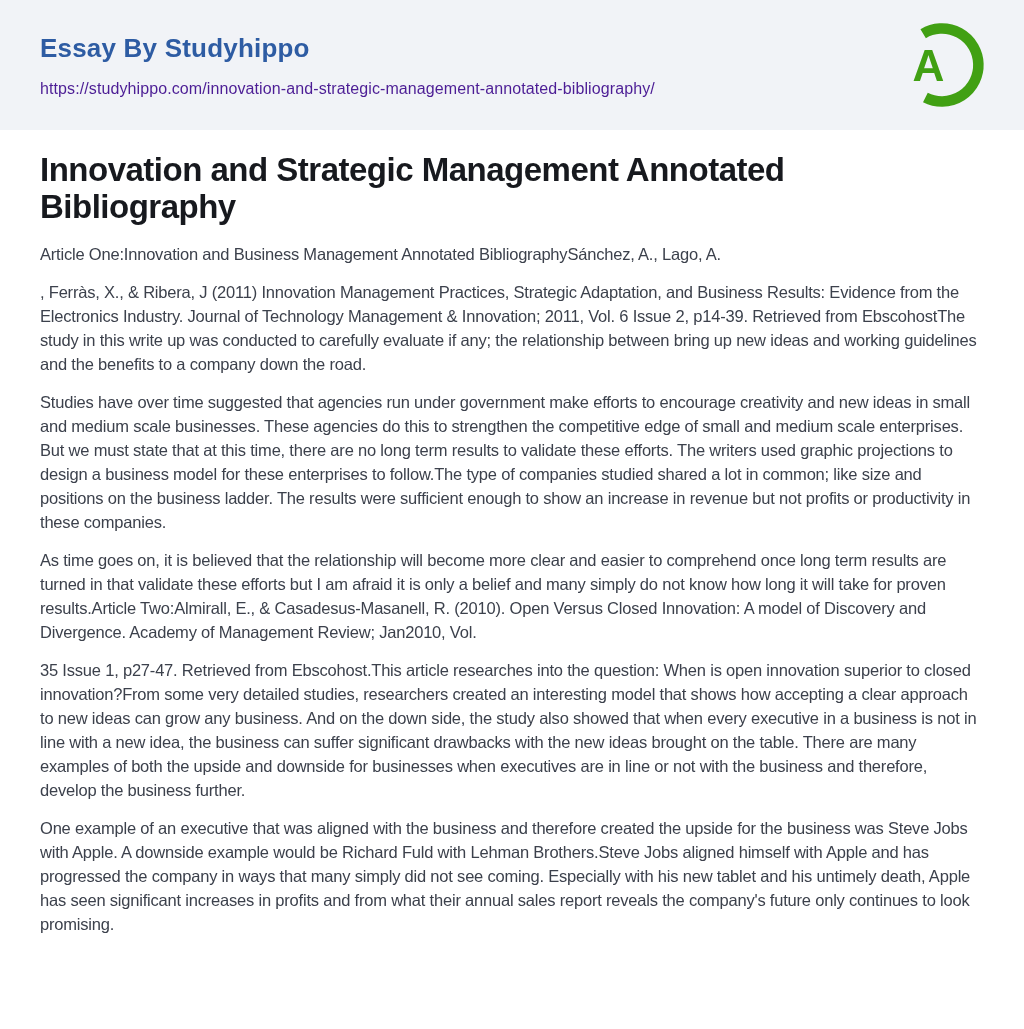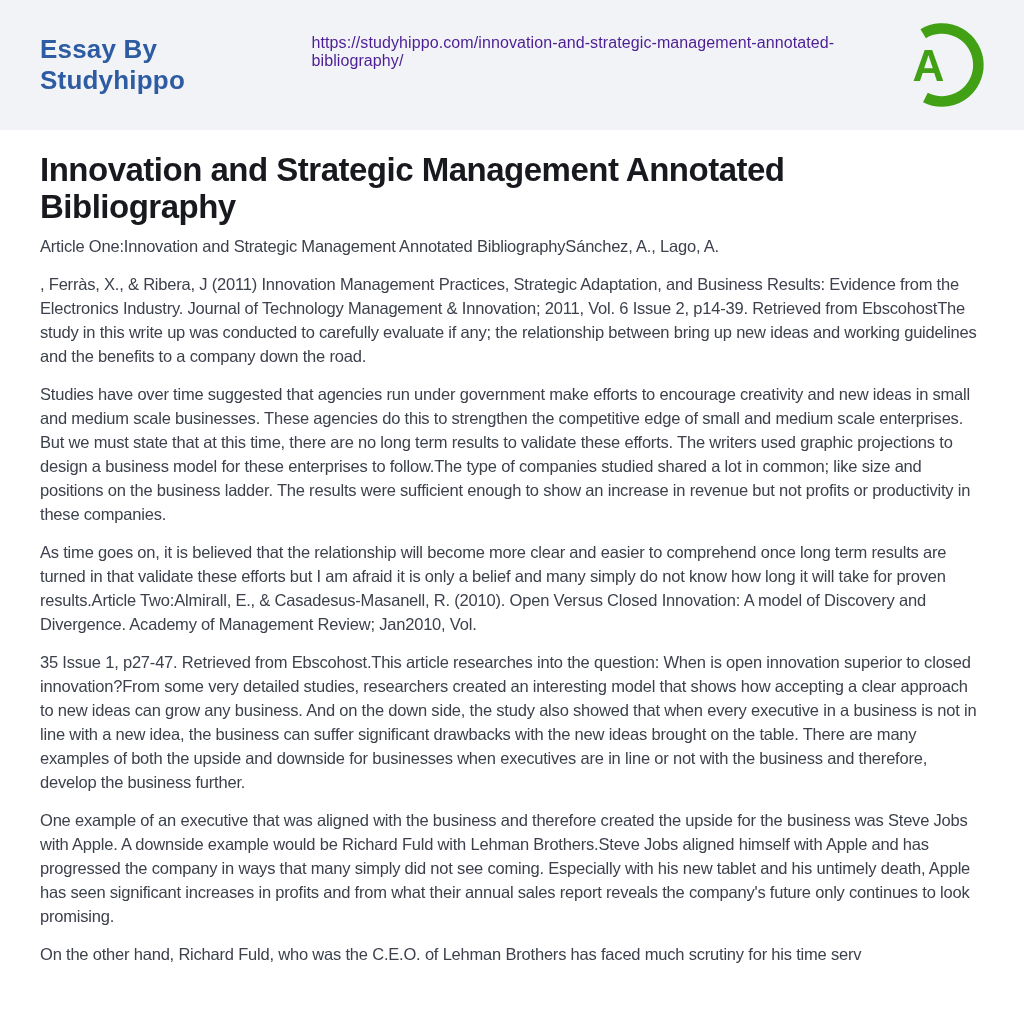--- a/index.html
+++ b/index.html
@@ -13,21 +13,21 @@
     overflow: hidden;
   }
   .header {
     background: #f1f3f7;
     height: 130px;
     display: flex;
     align-items: center;
     justify-content: space-between;
     padding: 0 34px 0 40px;
   }
-  .header-text { display: flex; flex-direction: row; gap: 16px; }
+  .header-text { display: flex; flex-direction: column; gap: 16px; }
   .site-title {
     color: #2e5ca3;
     font-size: 26px;
     font-weight: bold;
     letter-spacing: 0.2px;
     text-decoration: none;
   }
   .site-url {
     color: #4c1d95;
     font-size: 16px;
@@ -37,21 +37,21 @@
   .logo { width: 96px; height: 96px; flex: 0 0 auto; }
   .main {
     padding: 22px 40px 0 40px;
   }
   .article-title {
     color: #17191e;
     font-size: 33px;
     font-weight: bold;
     line-height: 1.12;
     letter-spacing: -0.5px;
-    margin-bottom: 8px;
+    margin-bottom: 16px;
     max-width: 985px;
   }
   .article-body p {
     font-size: 16.5px;
     line-height: 24px;
     letter-spacing: -0.2px;
     color: #3c414c;
     margin-bottom: 14px;
     max-width: 948px;
   }
@@ -68,21 +68,20 @@
     <svg viewBox="0 0 100 100" width="96" height="96" aria-hidden="true">
       <path d="M 30.4 17.4 A 38 38 0 1 1 32.7 83.9" fill="none" stroke="#41a013" stroke-width="11" stroke-linecap="butt"></path>
       <text x="36" y="67" text-anchor="middle" font-family="Liberation Sans, sans-serif" font-size="46" font-weight="bold" fill="#41a013">A</text>
     </svg>
   </div>
 </header>
 
 <main class="main">
   <h1 class="article-title">Innovation and Strategic Management Annotated Bibliography</h1>
   <div class="article-body">
-    <p>Article One:Innovation and Strategic Management Annotated BibliographySánchez, A., Lago, A.</p>
+    <p>Article One:Innovation and Business Management Annotated BibliographySánchez, A., Lago, A.</p>
     <p>, Ferràs, X., &amp; Ribera, J (2011) Innovation Management Practices, Strategic Adaptation, and Business Results: Evidence from the Electronics Industry. Journal of Technology Management &amp; Innovation; 2011, Vol. 6 Issue 2, p14-39. Retrieved from EbscohostThe study in this write up was conducted to carefully evaluate if any; the relationship between bring up new ideas and working guidelines and the benefits to a company down the road.</p>
     <p>Studies have over time suggested that agencies run under government make efforts to encourage creativity and new ideas in small and medium scale businesses. These agencies do this to strengthen the competitive edge of small and medium scale enterprises. But we must state that at this time, there are no long term results to validate these efforts. The writers used graphic projections to design a business model for these enterprises to follow.The type of companies studied shared a lot in common; like size and positions on the business ladder. The results were sufficient enough to show an increase in revenue but not profits or productivity in these companies.</p>
     <p>As time goes on, it is believed that the relationship will become more clear and easier to comprehend once long term results are turned in that validate these efforts but I am afraid it is only a belief and many simply do not know how long it will take for proven results.Article Two:Almirall, E., &amp; Casadesus-Masanell, R. (2010). Open Versus Closed Innovation: A model of Discovery and Divergence. Academy of Management Review; Jan2010, Vol.</p>
     <p>35 Issue 1, p27-47. Retrieved from Ebscohost.This article researches into the question: When is open innovation superior to closed innovation?From some very detailed studies, researchers created an interesting model that shows how accepting a clear approach to new ideas can grow any business. And on the down side, the study also showed that when every executive in a business is not in line with a new idea, the business can suffer significant drawbacks with the new ideas brought on the table. There are many examples of both the upside and downside for businesses when executives are in line or not with the business and therefore, develop the business further.</p>
     <p>One example of an executive that was aligned with the business and therefore created the upside for the business was Steve Jobs with Apple. A downside example would be Richard Fuld with Lehman Brothers.Steve Jobs aligned himself with Apple and has progressed the company in ways that many simply did not see coming. Especially with his new tablet and his untimely death, Apple has seen significant increases in profits and from what their annual sales report reveals the company's future only continues to look promising.</p>
-    <p>On the other hand, Richard Fuld, who was the C.E.O. of Lehman Brothers has faced much scrutiny for his time serv</p>
   </div>
 </main>
 
 </body></html>

